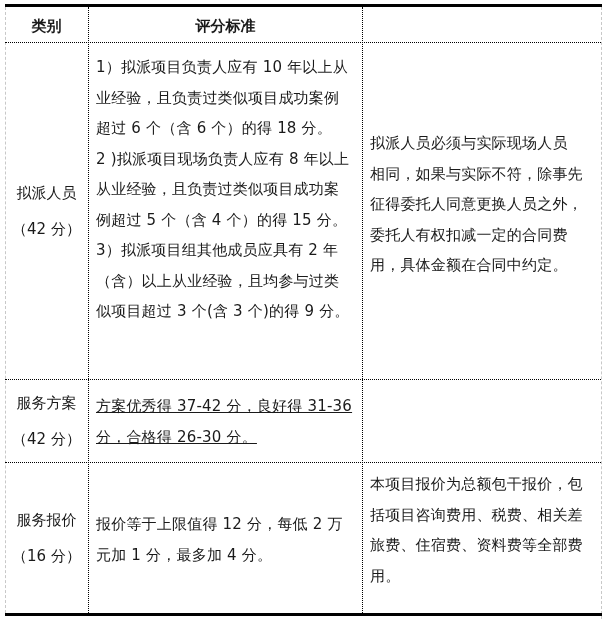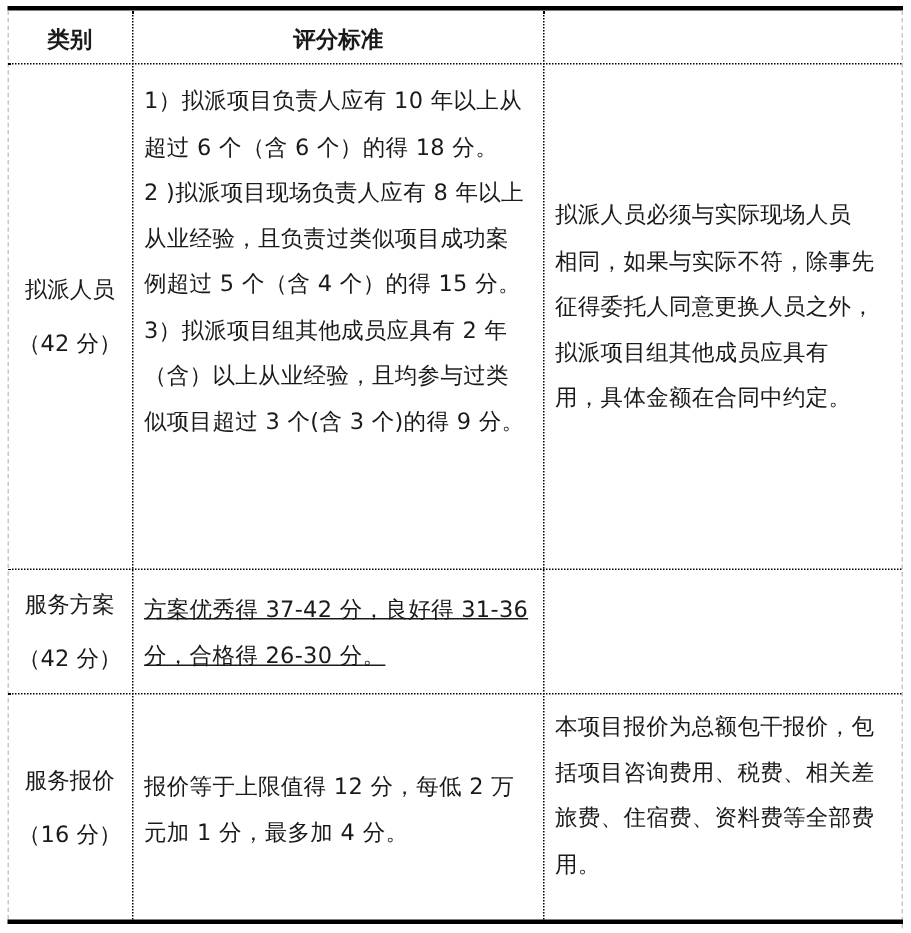--- a/index.html
+++ b/index.html
@@ -101,33 +101,34 @@
 
   <div class="cell hdr" style="left:0; top:3px; width:83px; height:35px;">类别</div>
   <div class="cell hdr" style="left:84px; top:3px; width:273px; height:35px;">评分标准</div>
 
   <div class="cell cat" style="left:0; top:39px; width:83px; height:336px;">
     <span class="line">拟派人员</span>
     <span class="line">（42 分）</span>
   </div>
   <div class="cell txt" style="left:84px; top:48px; width:273px;">
     <span class="line">1）拟派项目负责人应有 10 年以上从</span>
+    <span class="line">业经验，且负责过类似项目成功案例</span>
     <span class="line">超过 6 个（含 6 个）的得 18 分。</span>
     <span class="line">2 )拟派项目现场负责人应有 8 年以上</span>
     <span class="line">从业经验，且负责过类似项目成功案</span>
     <span class="line">例超过 5 个（含 4 个）的得 15 分。</span>
     <span class="line">3）拟派项目组其他成员应具有 2 年</span>
     <span class="line">（含）以上从业经验，且均参与过类</span>
     <span class="line">似项目超过 3 个(含 3 个)的得 9 分。</span>
   </div>
   <div class="cell txt" style="left:358px; top:124px; width:238px;">
     <span class="line">拟派人员必须与实际现场人员</span>
     <span class="line">相同，如果与实际不符，除事先</span>
     <span class="line">征得委托人同意更换人员之外，</span>
-    <span class="line">拟派项目组其他成员应具有</span>
+    <span class="line">委托人有权扣减一定的合同费</span>
     <span class="line">用，具体金额在合同中约定。</span>
   </div>
 
   <div class="cell cat" style="left:0; top:376px; width:83px; height:82px;">
     <span class="line">服务方案</span>
     <span class="line">（42 分）</span>
   </div>
   <div class="cell txt" style="left:84px; top:387px; width:273px;text-decoration:underline;">
     <span class="line">方案优秀得 37-42 分，良好得 31-36</span>
     <span class="line">分，合格得 26-30 分。</span>

